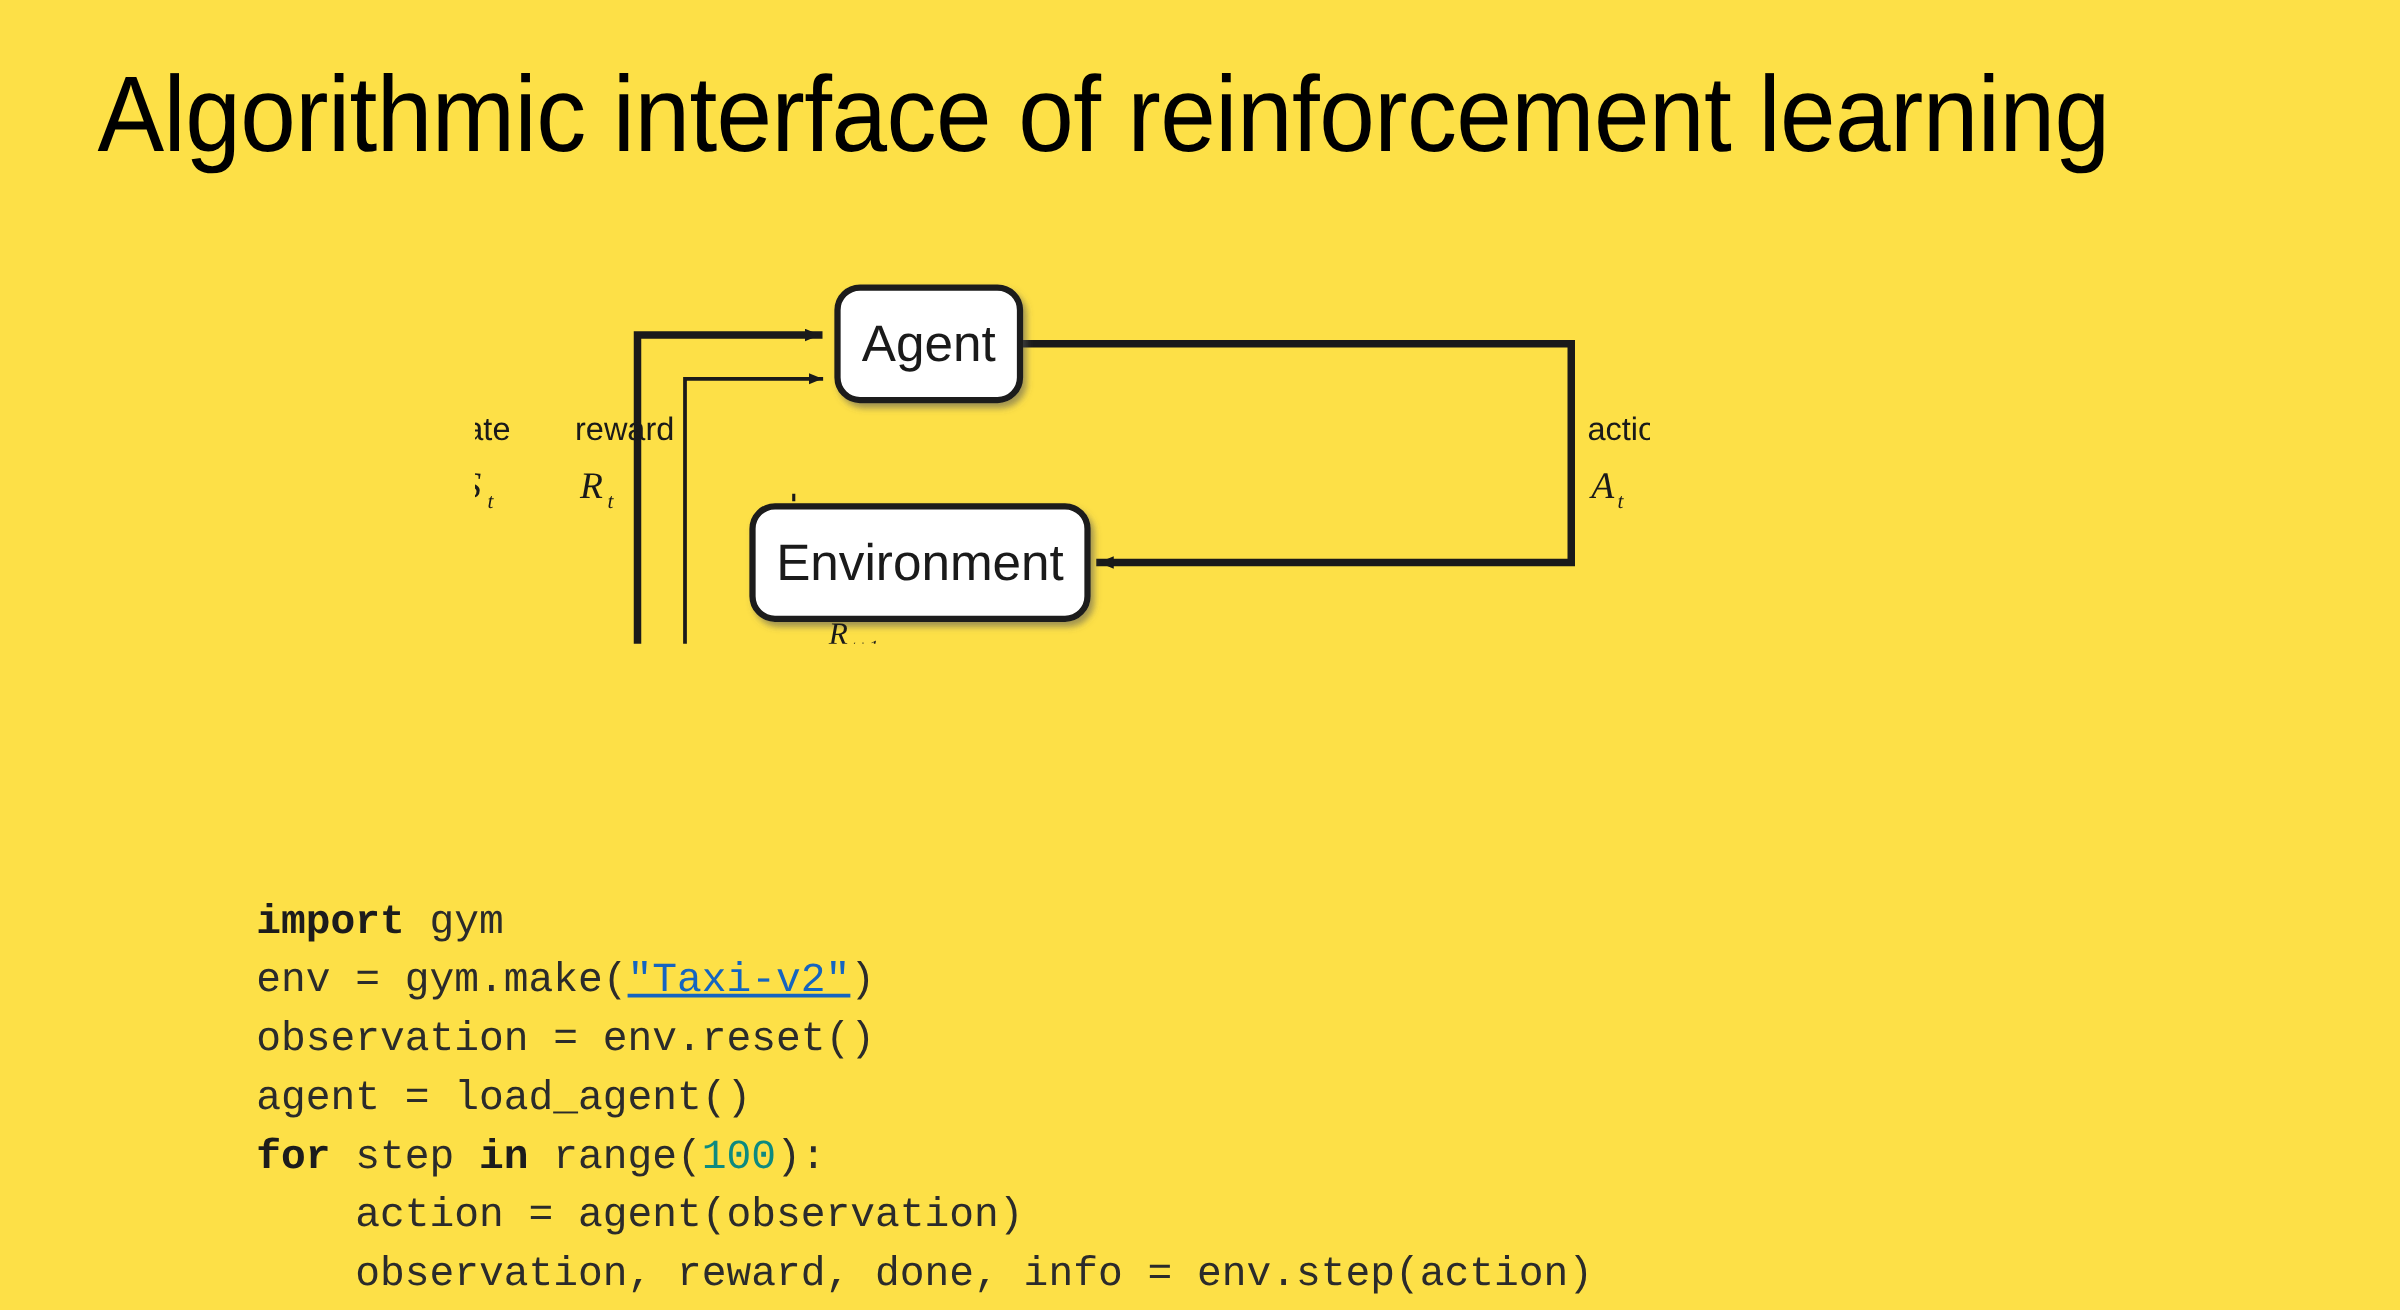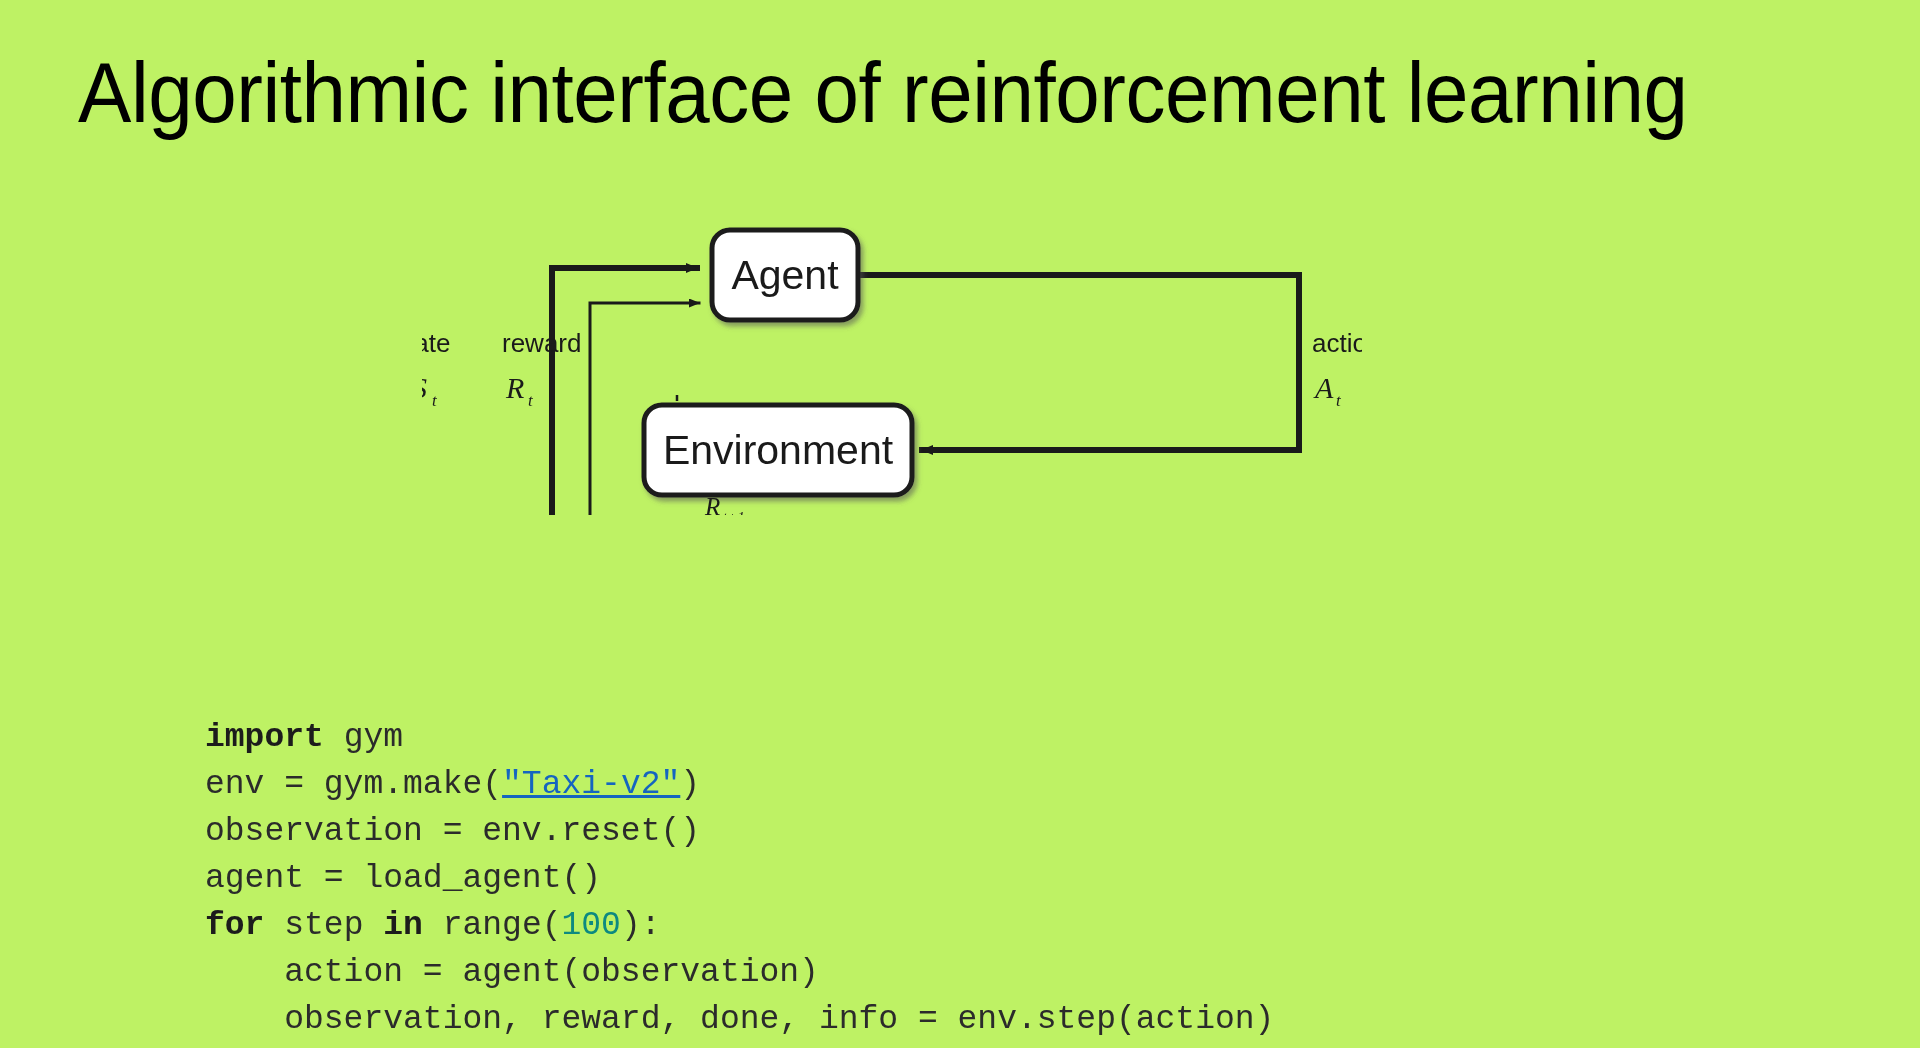--- a/index.html
+++ b/index.html
@@ -13,21 +13,21 @@
     height: 1048px;
     overflow: hidden;
     font-family: "Liberation Sans", sans-serif;
     color: #000000;
     position: relative;
   }
 
   .slide {
     position: absolute;
     inset: 0;
-    background: #bef264;
+    background: #fde047;
   }
 
   
   .slide-title {
     position: absolute;
     left: 78px;
     top: 40px;
     width: 1800px;
     font-family: "Liberation Sans", sans-serif;
     font-weight: 400;
@@ -40,21 +40,20 @@
     transform-origin: left center;
   }
 
   
   .diagram {
     position: absolute;
     left: 380px;
     top: 215px;
     width: 940px;
     height: 300px;
-    margin-left: 42px;
   }
   .diagram svg { display: block; }
 
   .dg-label {
     font-family: "Liberation Sans", sans-serif;
     font-size: 26px;
     fill: #1a1a1a;
   }
   .dg-math {
     font-family: "Liberation Serif", serif;

